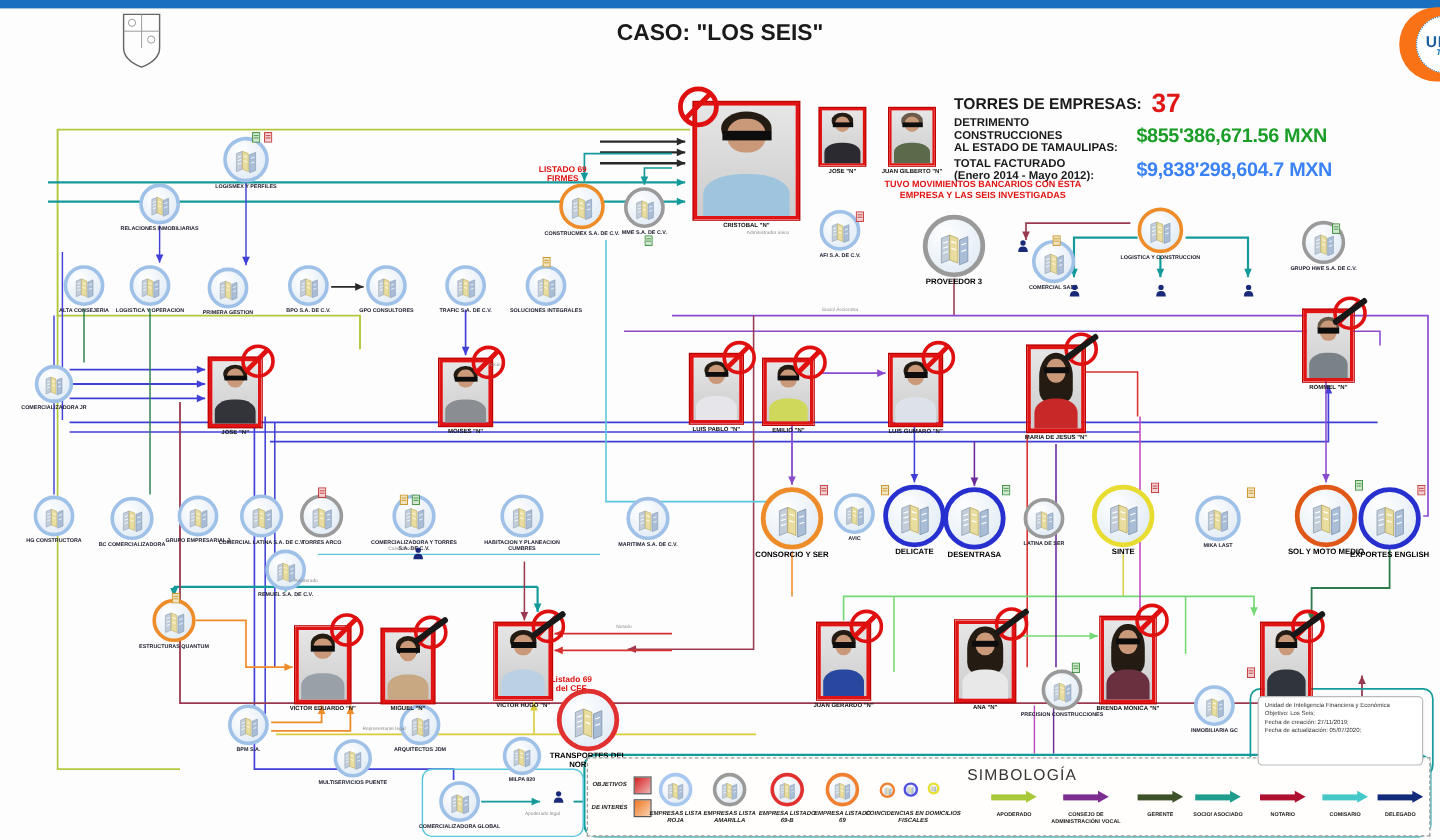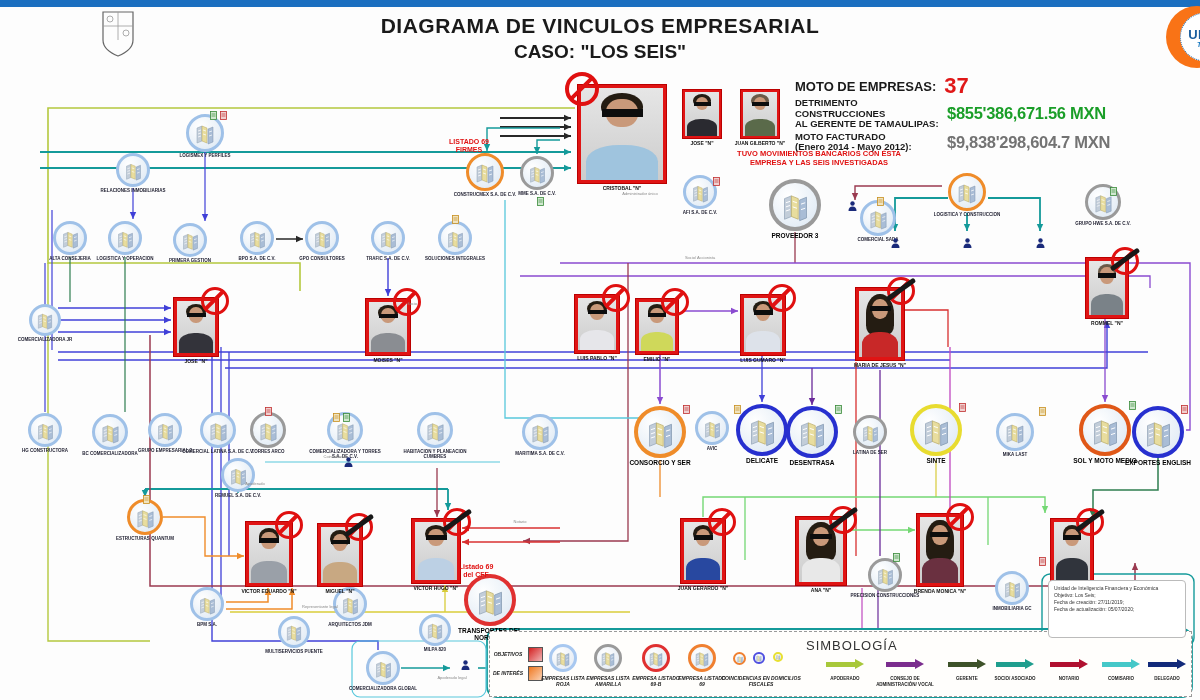--- a/index.html
+++ b/index.html
@@ -72,43 +72,42 @@
     <svg width="36" height="48" viewBox="0 0 36 48">
       <path d="M3 2 h30 v28 q0 10 -15 16 q-15 -6 -15 -16 Z" fill="none" stroke="#666" stroke-width="1.2"></path>
       <line x1="3" y1="16" x2="33" y2="16" stroke="#999" stroke-width="0.8"></line>
       <line x1="18" y1="2" x2="18" y2="30" stroke="#999" stroke-width="0.8"></line>
       <circle cx="10" cy="9" r="3" fill="none" stroke="#999" stroke-width="0.8"></circle>
       <circle cx="26" cy="23" r="3" fill="none" stroke="#999" stroke-width="0.8"></circle>
     </svg>
   </div>
 
   <div id="titleblock">
-    <div id="title1">DIAGRAMA DE VINCULOS EMPRESARIAL</div>
     <div id="title2">CASO: "LOS SEIS"</div>
   </div>
 
   <div id="uife">
     <div id="uifein">
       <div id="uifetxt">UIFE</div>
       <div id="uifesub">Tam</div>
     </div>
   </div>
 
   <div id="stats">
     <div class="srow r1">
-      <span class="slab">MOTO DE EMPRESAS:</span>
+      <span class="slab">TORRES DE EMPRESAS:</span>
       <span class="sval" id="totval" style="color: rgb(224, 24, 24);">37</span>
     </div>
     <div class="srow">
-      <span class="slab2"><span>DETRIMENTO CONSTRUCCIONES</span><br><span>AL GERENTE DE TAMAULIPAS:</span></span>
+      <span class="slab2"><span>DETRIMENTO CONSTRUCCIONES</span><br><span>AL ESTADO DE TAMAULIPAS:</span></span>
       <span class="sval2" id="detval" style="color: rgb(26, 158, 40);">$855'386,671.56 MXN</span>
     </div>
     <div class="srow">
-      <span class="slab2"><span>MOTO FACTURADO</span><br><span>(Enero 2014 - Mayo 2012):</span></span>
-      <span class="sval2" id="facval" style="color: #737373;">$9,838'298,604.7 MXN</span>
+      <span class="slab2"><span>TOTAL FACTURADO</span><br><span>(Enero 2014 - Mayo 2012):</span></span>
+      <span class="sval2" id="facval" style="color: #3b82f6;">$9,838'298,604.7 MXN</span>
     </div>
   </div>
 
   <svg id="edges" width="1200" height="700">
       <polyline points="575,108 48,108 48,263 300,263 300,291" fill="none" stroke="#b4c83e" stroke-width="1.6"></polyline>
       <polyline points="48,263 48,641 150,641" fill="none" stroke="#b4c83e" stroke-width="1.4"></polyline>
       <polyline points="500,118 571,118" fill="none" stroke="#282828" stroke-width="2"></polyline>
       <polygon points="571,118 564,121.2 564,114.8" fill="#282828"></polygon>
       <polyline points="500,127 571,127" fill="none" stroke="#282828" stroke-width="2"></polyline>
       <polygon points="571,127 564,130.2 564,123.8" fill="#282828"></polygon>

